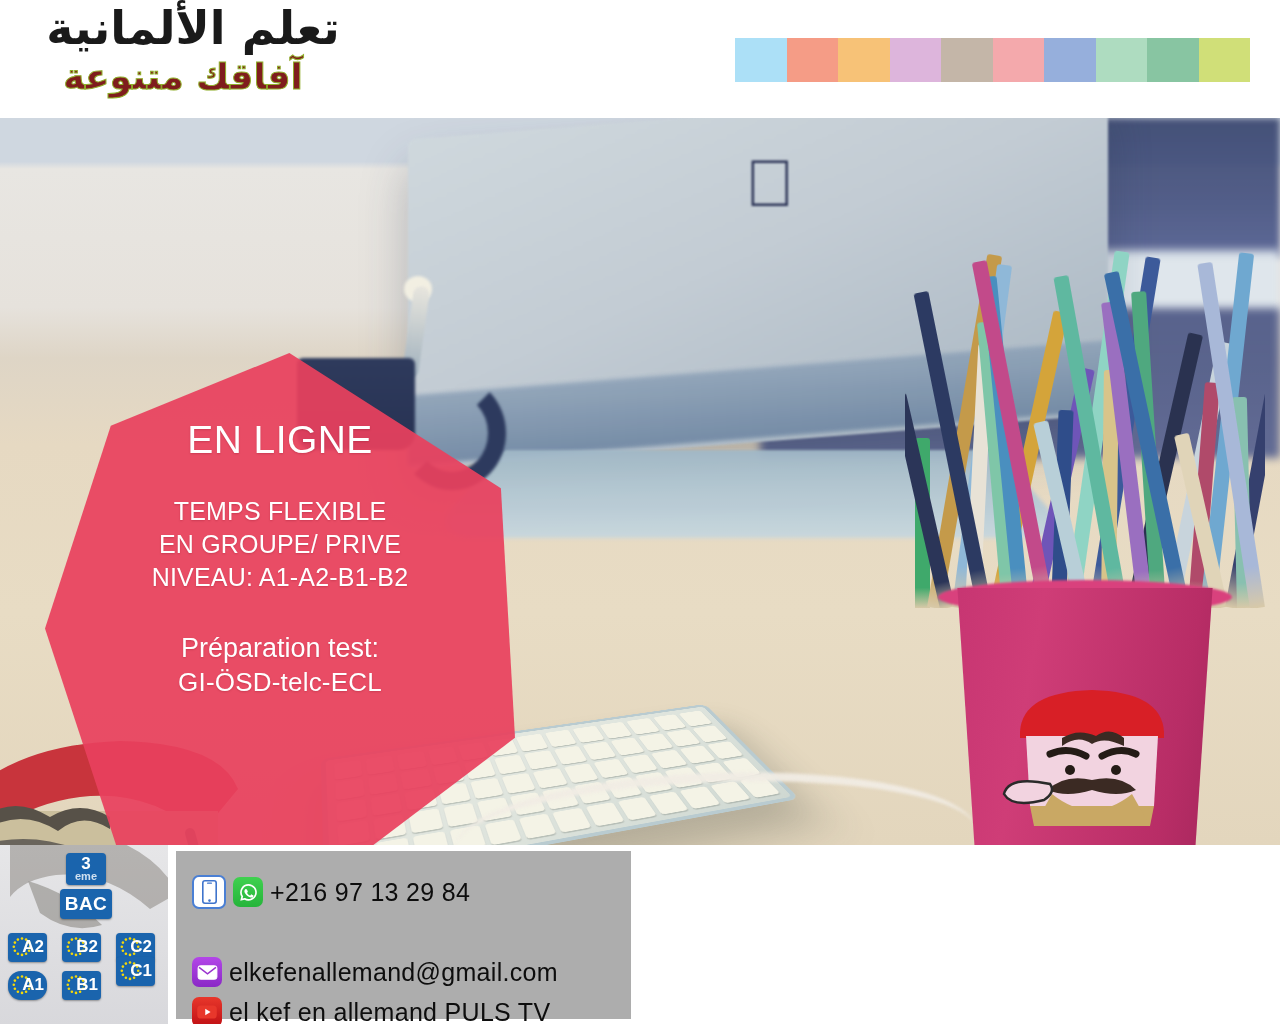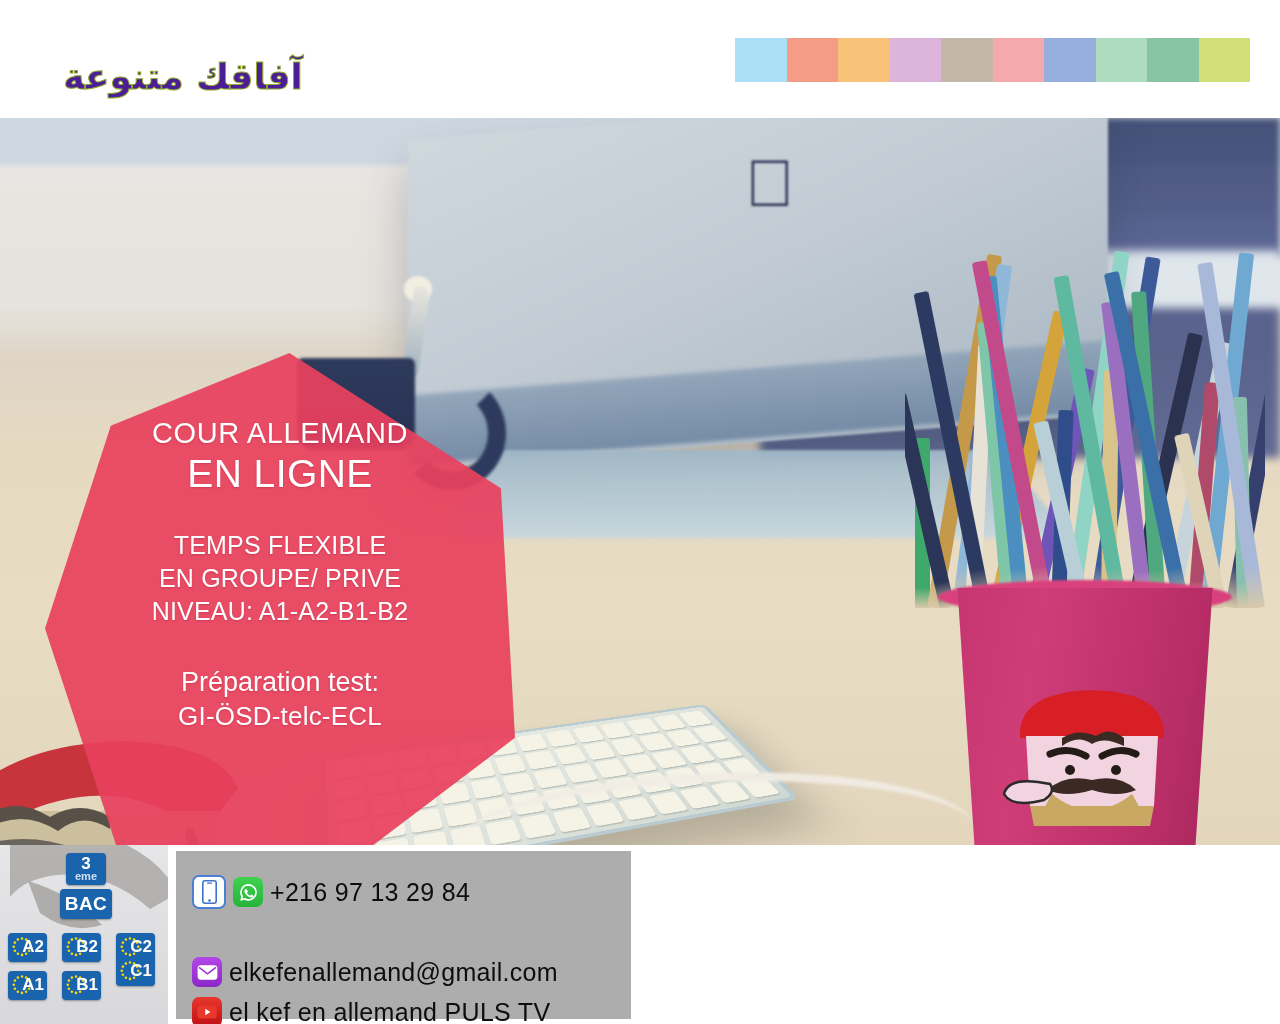--- a/index.html
+++ b/index.html
@@ -18,21 +18,21 @@
     text-align:center;direction:rtl;
     font-size:46px;font-weight:bold;color:#1a1a1a;
     line-height:1.05;letter-spacing:0px;
     font-family:"DejaVu Sans","Liberation Sans",sans-serif;
     white-space:nowrap;
   }
   .brand-ar-sub{
     position:absolute;left:18px;top:58px;width:330px;
     text-align:center;direction:rtl;
     font-size:36px;font-weight:bold;
-    color:#4c1d95;
+    color:#7f1d1d;
     -webkit-text-stroke:1px #8fae2a;
     line-height:1.05;
     font-family:"DejaVu Sans","Liberation Sans",sans-serif;
     white-space:nowrap;
   }
   .palette{position:absolute;left:735px;top:38px;width:515px;height:44px;display:flex;}
   .palette i{flex:1 1 0;height:100%;display:block;}
 
   
   .stage{position:absolute;left:0;top:118px;width:1280px;height:727px;overflow:hidden;}
@@ -224,20 +224,21 @@
   .r2{left:16px;top:46px;}
   .r3{left:16px;top:86px;}
   .r4{left:16px;top:126px;}
 </style>
 </head>
 <body>
 
 <div class="poster">
 
   <div class="header">
+    <div class="brand-ar">تعلم الألمانية</div>
     <div class="brand-ar-sub">آفاقك متنوعة</div>
     <div class="palette" id="palette">
         <i style="background: rgb(172, 224, 247);"></i>
         <i style="background: rgb(245, 156, 134);"></i>
         <i style="background: rgb(247, 194, 119);"></i>
         <i style="background: rgb(221, 181, 220);"></i>
         <i style="background: rgb(196, 182, 168);"></i>
         <i style="background: rgb(244, 169, 172);"></i>
         <i style="background: rgb(150, 175, 220);"></i>
         <i style="background: rgb(174, 220, 192);"></i>
@@ -388,21 +389,20 @@
       <path d="M86 184 Q124 172 160 186" stroke="#6a655c" stroke-width="11" fill="none" stroke-linecap="round"></path>
       <circle cx="34" cy="188" r="11" fill="#4f4a42"></circle>
       <circle cx="112" cy="206" r="11" fill="#4f4a42"></circle>
       <path d="M80 238 Q34 224 2 252 Q34 282 86 258 Q124 290 168 258 Q140 226 80 238 Z" fill="#4b463e"></path>
       <path d="M220 140 Q236 186 206 238" stroke="#6a655c" stroke-width="10" fill="none" stroke-linecap="round"></path>
     </svg>
 
     <div class="hexwrap">
       <div class="hex" style="background: rgb(232, 65, 94);"></div>
       <div class="hextext">
-        <div class="t-line1">COUR ALLEMAND</div>
         <div class="t-line2">EN LIGNE</div>
         <div class="t-detail">TEMPS FLEXIBLE</div>
         <div class="t-detail">EN GROUPE/ PRIVE</div>
         <div class="t-detail">NIVEAU: A1-A2-B1-B2</div>
         <div class="t-gap"></div>
         <div class="t-prep">Préparation test:</div>
         <div class="t-tests">GI-ÖSD-telc-ECL</div>
       </div>
     </div>
   </div>
@@ -471,21 +471,21 @@
               <circle cx="11" cy="18.9" r="1.3"></circle>
               <circle cx="6.9" cy="17.8" r="1.3"></circle>
               <circle cx="3.9" cy="14.8" r="1.3"></circle>
               <circle cx="2.8" cy="10.7" r="1.3"></circle>
               <circle cx="3.9" cy="6.6" r="1.3"></circle>
               <circle cx="6.9" cy="3.6" r="1.3"></circle>
             </g>
           </svg>
         <div class="lbl">C2</div>
       </div>
-      <div class="lvbadge p-a1" style="background: rgb(26, 100, 173);">
+      <div class="lvbadge p-a1" style="background: rgb(26, 100, 173); border-radius: 13px;">
         <svg class="stars" viewBox="0 0 22 22">
             <g fill="#f5d90a">
               <circle cx="11" cy="2.5" r="1.3"></circle>
               <circle cx="15.1" cy="3.6" r="1.3"></circle>
               <circle cx="18.1" cy="6.6" r="1.3"></circle>
               <circle cx="19.2" cy="10.7" r="1.3"></circle>
               <circle cx="18.1" cy="14.8" r="1.3"></circle>
               <circle cx="15.1" cy="17.8" r="1.3"></circle>
               <circle cx="11" cy="18.9" r="1.3"></circle>
               <circle cx="6.9" cy="17.8" r="1.3"></circle>

